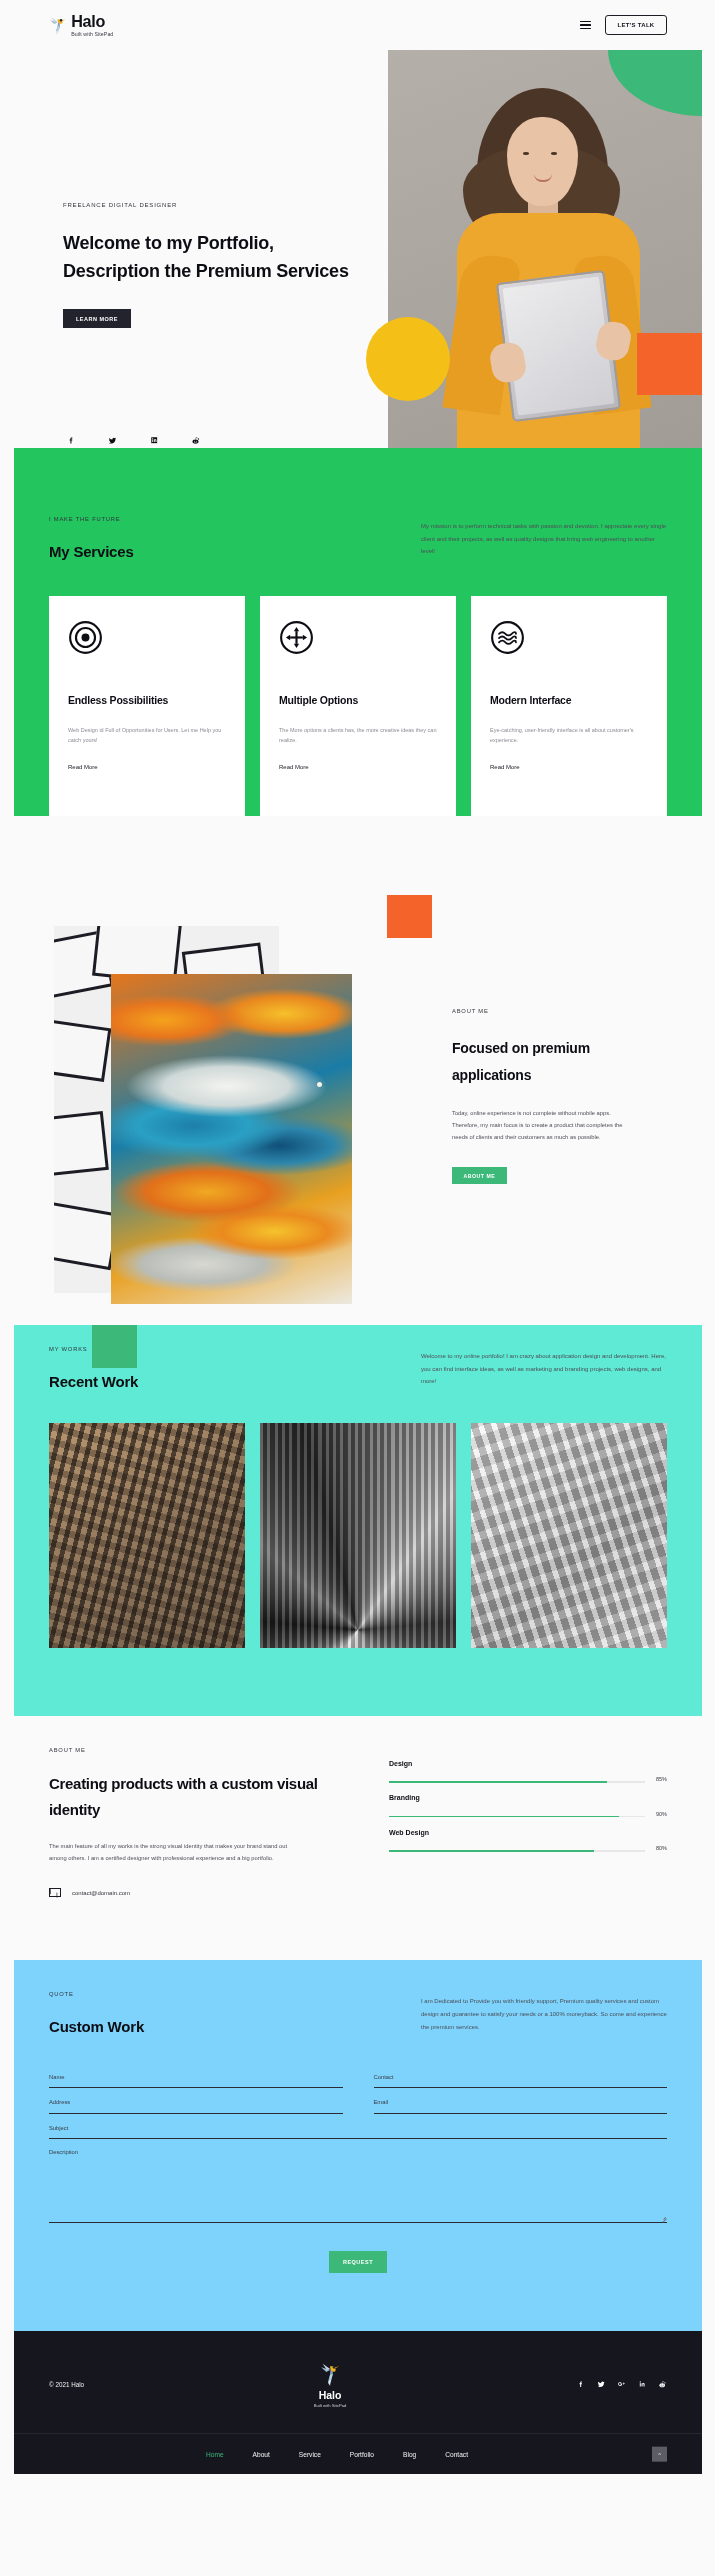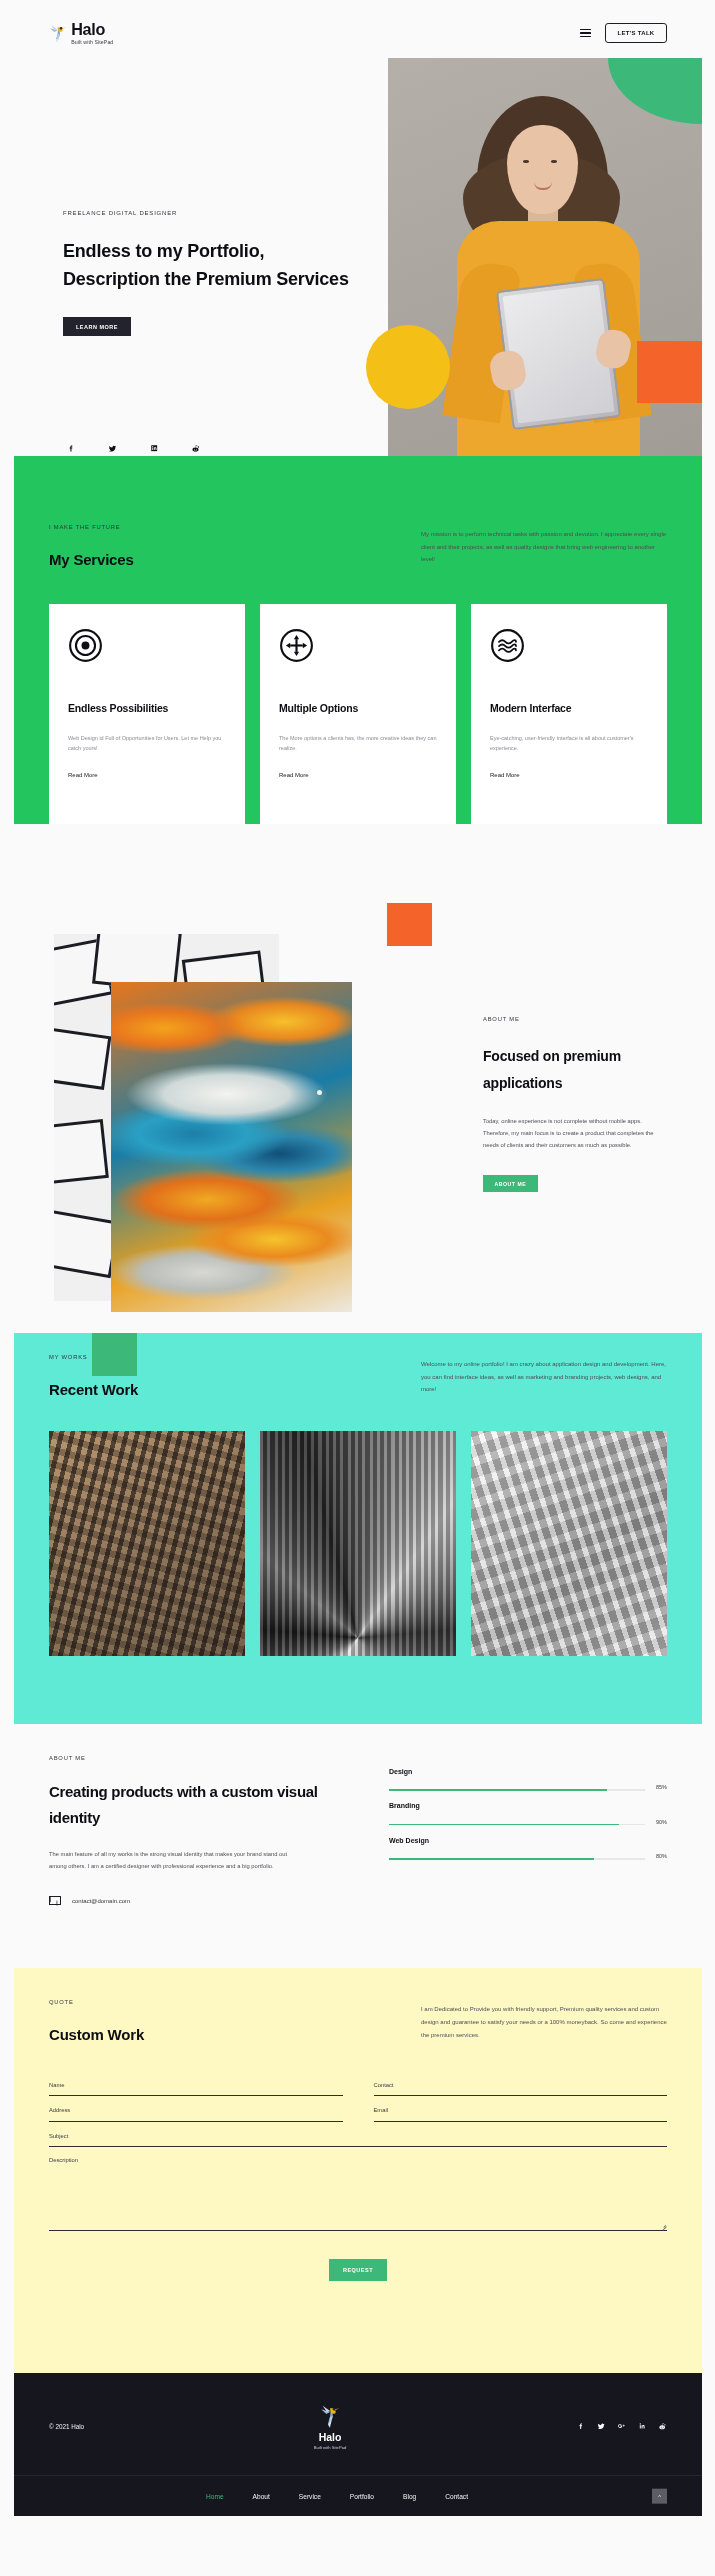--- a/index.html
+++ b/index.html
@@ -3,21 +3,21 @@
 <meta charset="utf-8">
 <style>
   * { margin:0; padding:0; box-sizing:border-box; }
   html,body { width:716px; }
   body {
     font-family:"Liberation Sans", sans-serif;
     background:#fafafa;
     color:#1c1c24;
     -webkit-font-smoothing:antialiased;
   }
-  .wrap { width:688px; margin:8px auto; position:relative; }
+  .wrap { width:688px; margin:0 auto; position:relative; }
   .container { width:618px; margin:0 auto; position:relative; }
 
   
   .header {
     height:50px; background:#fafafa; position:relative; z-index:40;
     display:flex; align-items:center;
   }
   .header-inner { width:618px; margin:0 auto; display:flex; align-items:center; justify-content:space-between; }
   .brand { display:flex; align-items:flex-start; gap:4.2px; }
   .brand-bird { width:18px; height:21px; flex:0 0 18px; position:relative; margin-top:1px;}
@@ -108,21 +108,21 @@
   .services { padding:68px 0 0; background:#22c55e; }
   .cards { display:flex; gap:15px; margin-top:36px; }
   .card { flex:1; background:#fff; padding:24px 19px 24px; min-height:220px; }
   .card-icon { width:35px; height:35px; margin-bottom:38px; }
   .card-title { font-size:10.5px; font-weight:700; line-height:1.45; letter-spacing:-0.2px; color:#0d0d14; margin-bottom:17px; }
   .card-desc { font-size:5.5px; line-height:1.85; color:#8b8b95; margin-bottom:15.7px; }
   .card-link { font-size:6px; color:#1c1c24; cursor:pointer; }
 
   
   .about { position:relative; padding:79px 0 63px; background:#fafafa; }
-  .about-inner { width:618px; margin:0 auto; position:relative; display:flex;gap:31px; }
+  .about-inner { width:618px; margin:0 auto; position:relative; display:flex; }
   .art-zone { position:relative; width:335px; height:367px; }
   .art-frames {
     position:absolute; left:5.2px; top:31px; width:225px; height:367px;
     background:#f0f0f1; overflow:hidden;
   }
   .fr { position:absolute; border:3.7px solid #1c1c24; background:#f7f7f8; }
   .fr.a { left:-24px; top:10.5px; width:79px; height:57px; transform:rotate(-11deg); }
   .fr.b { left:41px;  top:-7.3px; width:84px; height:61px; transform:rotate(6deg); }
   .fr.c { left:-20px; top:97px; width:74px; height:54px; transform:rotate(8deg); }
   .fr.d { left:-27px; top:189px; width:79px; height:59px; transform:rotate(-6deg); }
@@ -192,21 +192,21 @@
   .skills { width:278px; padding-top:13.6px; }
   .skill { margin-bottom:2.1px; }
   .skill-label { font-size:7px; font-weight:700; color:#0d0d14; padding-bottom:9.4px; }
   .skill-row { display:flex; align-items:flex-end; gap:6.3px; }
   .skill-track { flex:1; height:1.6px; background:#e7e7e9; position:relative; }
   .skill-fill { position:absolute; left:0; top:0; height:1.6px; background:#3cb878; }
   .skill-pct { font-size:5.5px; color:#3b3b45; width:15.7px; text-align:right; padding-bottom:0.5px; }
   .skill + .skill { margin-top:11.5px; }
 
   
-  .quote { padding:31px 0 92px; background:#fef9c3; }
+  .quote { padding:31px 0 58px; background:#7dd3fc; }
   .form { margin-top:39px; }
   .form-row { display:flex; gap:31px; margin-bottom:3.1px; }
   .field { flex:1; }
   .field label { display:block; font-size:5.8px; color:#3a3a44; padding-bottom:7.3px; }
   .field .line { height:0.5px; background:#2b2b33; }
   .field.full { width:100%; }
   .desc-field { margin-top:10.5px; }
   .desc-box { height:61px; border-bottom:0.5px solid #2b2b33; position:relative; }
   .resize-grip { position:absolute; right:0.5px; bottom:1px; width:4.7px; height:4.7px; }
   .resize-grip:before, .resize-grip:after { content:""; position:absolute; background:#6e6e78; height:0.5px; width:5.2px; transform:rotate(-45deg); right:-0.5px; }
@@ -291,21 +291,21 @@
       <div class="p-tablet"></div>
       <div class="p-hand-l"></div>
       <div class="p-hand-r"></div>
     </div>
     <div class="shape-green-tr"></div>
     <div class="shape-yellow"></div>
     <div class="shape-orange-hero"></div>
 
     <div class="hero-text">
       <div class="eyebrow">FREELANCE DIGITAL DESIGNER</div>
-      <h1 class="hero-h1">Endless to my Portfolio,</h1>
+      <h1 class="hero-h1">Welcome to my Portfolio,</h1>
       <h1 class="hero-h1">Description the Premium Services</h1>
       <button class="learn-btn">LEARN MORE</button>
     </div>
 
     <div class="hero-social">
       <span class="s-ico">
         <svg viewBox="0 0 20 20" width="8.4" height="8.4">
             <path d="M12.6 3.6h-1.5c-1.8 0-3 1.2-3 3V8.5H6.3v2.3h1.8V18h2.5v-7.2h1.9l.3-2.3h-2.2V6.9c0-.6.2-1 1-1h1.2V3.6z" fill="#0d0d14"></path>
           </svg>
       </span>

